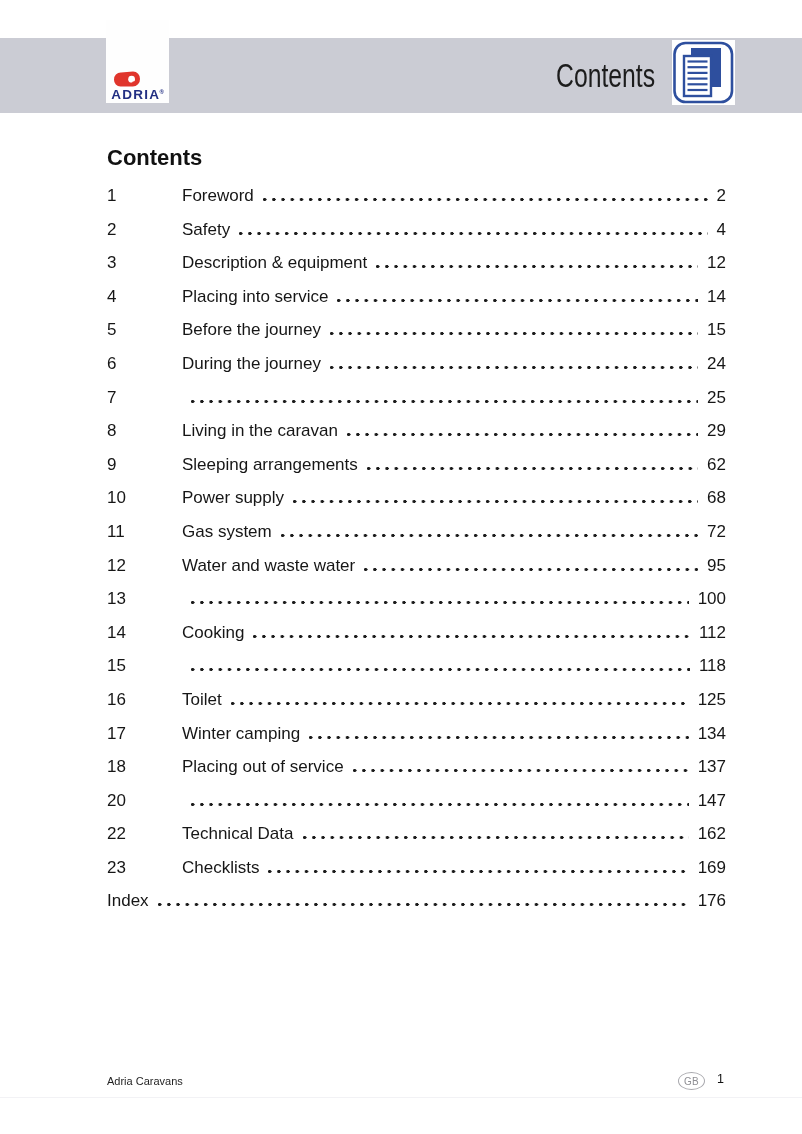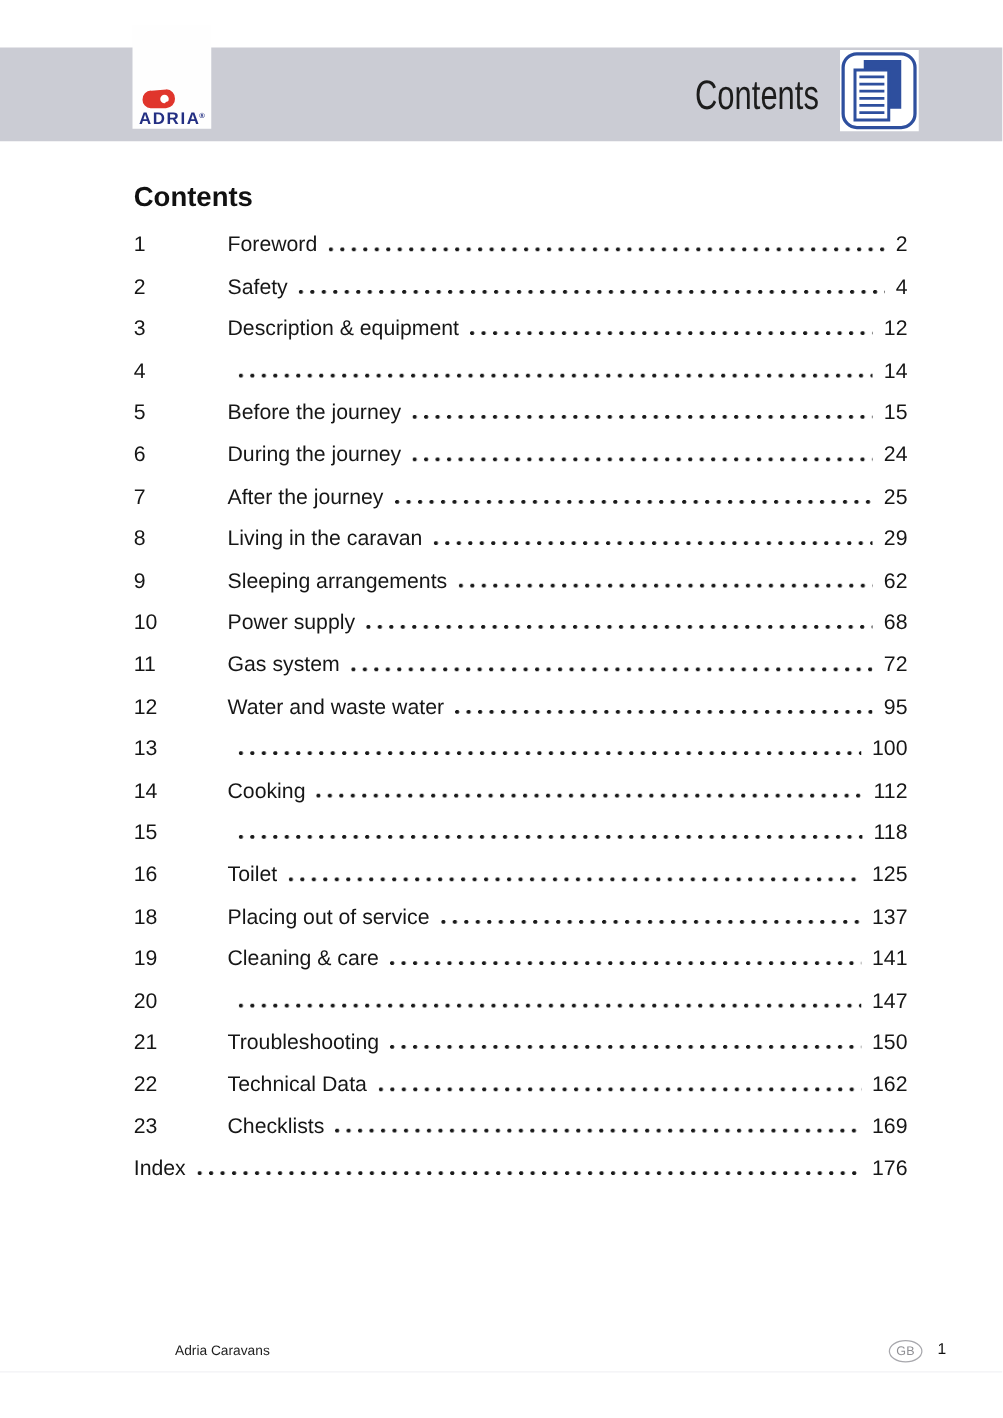--- a/index.html
+++ b/index.html
@@ -85,21 +85,21 @@
     background-image: radial-gradient(circle at 1.7px 1.7px, #1a1a1a 1.5px, rgba(0,0,0,0) 1.95px);
     background-size: 9.2px 3.4px;
     background-repeat: repeat-x;
   }
   .toc-page { flex: 0 0 auto; padding-left: 2px; }
 
   
   .footer {
     position: absolute; left: 107px; top: 1070px;
     width: 619px; height: 22px;
-    display: flex; justify-content: space-between; align-items: center; margin-left: 33px;
+    display: flex; justify-content: space-between; align-items: center;
   }
   .footer-left { font-size: 11px; color: #1f1f1f; }
   .footer-right { display: flex; align-items: flex-start; gap: 12px; padding-right: 2px; }
   .gb-badge {
     width: 25px; height: 16px;
     border: 1.4px solid #a8a8ad;
     border-radius: 50%;
     display: flex; align-items: center; justify-content: center;
     font-size: 10px; color: #8e8e93; letter-spacing: 0.3px;
   }
@@ -159,38 +159,38 @@
     <span class="toc-page">4</span>
   </div>
   <div class="toc-row">
     <span class="toc-num">3</span>
     <span class="toc-title">Description &amp; equipment</span>
     <span class="toc-leader"></span>
     <span class="toc-page">12</span>
   </div>
   <div class="toc-row">
     <span class="toc-num">4</span>
+    <span class="toc-title">Placing into service</span>
     <span class="toc-leader"></span>
     <span class="toc-page">14</span>
   </div>
   <div class="toc-row">
     <span class="toc-num">5</span>
     <span class="toc-title">Before the journey</span>
     <span class="toc-leader"></span>
     <span class="toc-page">15</span>
   </div>
   <div class="toc-row">
     <span class="toc-num">6</span>
     <span class="toc-title">During the journey</span>
     <span class="toc-leader"></span>
     <span class="toc-page">24</span>
   </div>
   <div class="toc-row">
     <span class="toc-num">7</span>
-    <span class="toc-title">After the journey</span>
     <span class="toc-leader"></span>
     <span class="toc-page">25</span>
   </div>
   <div class="toc-row">
     <span class="toc-num">8</span>
     <span class="toc-title">Living in the caravan</span>
     <span class="toc-leader"></span>
     <span class="toc-page">29</span>
   </div>
   <div class="toc-row">
@@ -233,41 +233,35 @@
     <span class="toc-leader"></span>
     <span class="toc-page">118</span>
   </div>
   <div class="toc-row">
     <span class="toc-num">16</span>
     <span class="toc-title">Toilet</span>
     <span class="toc-leader"></span>
     <span class="toc-page">125</span>
   </div>
   <div class="toc-row">
+    <span class="toc-num">17</span>
+    <span class="toc-title">Winter camping</span>
+    <span class="toc-leader"></span>
+    <span class="toc-page">134</span>
+  </div>
+  <div class="toc-row">
     <span class="toc-num">18</span>
     <span class="toc-title">Placing out of service</span>
     <span class="toc-leader"></span>
     <span class="toc-page">137</span>
   </div>
   <div class="toc-row">
-    <span class="toc-num">19</span>
-    <span class="toc-title">Cleaning &amp; care</span>
-    <span class="toc-leader"></span>
-    <span class="toc-page">141</span>
-  </div>
-  <div class="toc-row">
     <span class="toc-num">20</span>
     <span class="toc-leader"></span>
     <span class="toc-page">147</span>
-  </div>
-  <div class="toc-row">
-    <span class="toc-num">21</span>
-    <span class="toc-title">Troubleshooting</span>
-    <span class="toc-leader"></span>
-    <span class="toc-page">150</span>
   </div>
   <div class="toc-row">
     <span class="toc-num">22</span>
     <span class="toc-title">Technical Data</span>
     <span class="toc-leader"></span>
     <span class="toc-page">162</span>
   </div>
   <div class="toc-row">
     <span class="toc-num">23</span>
     <span class="toc-title">Checklists</span>

